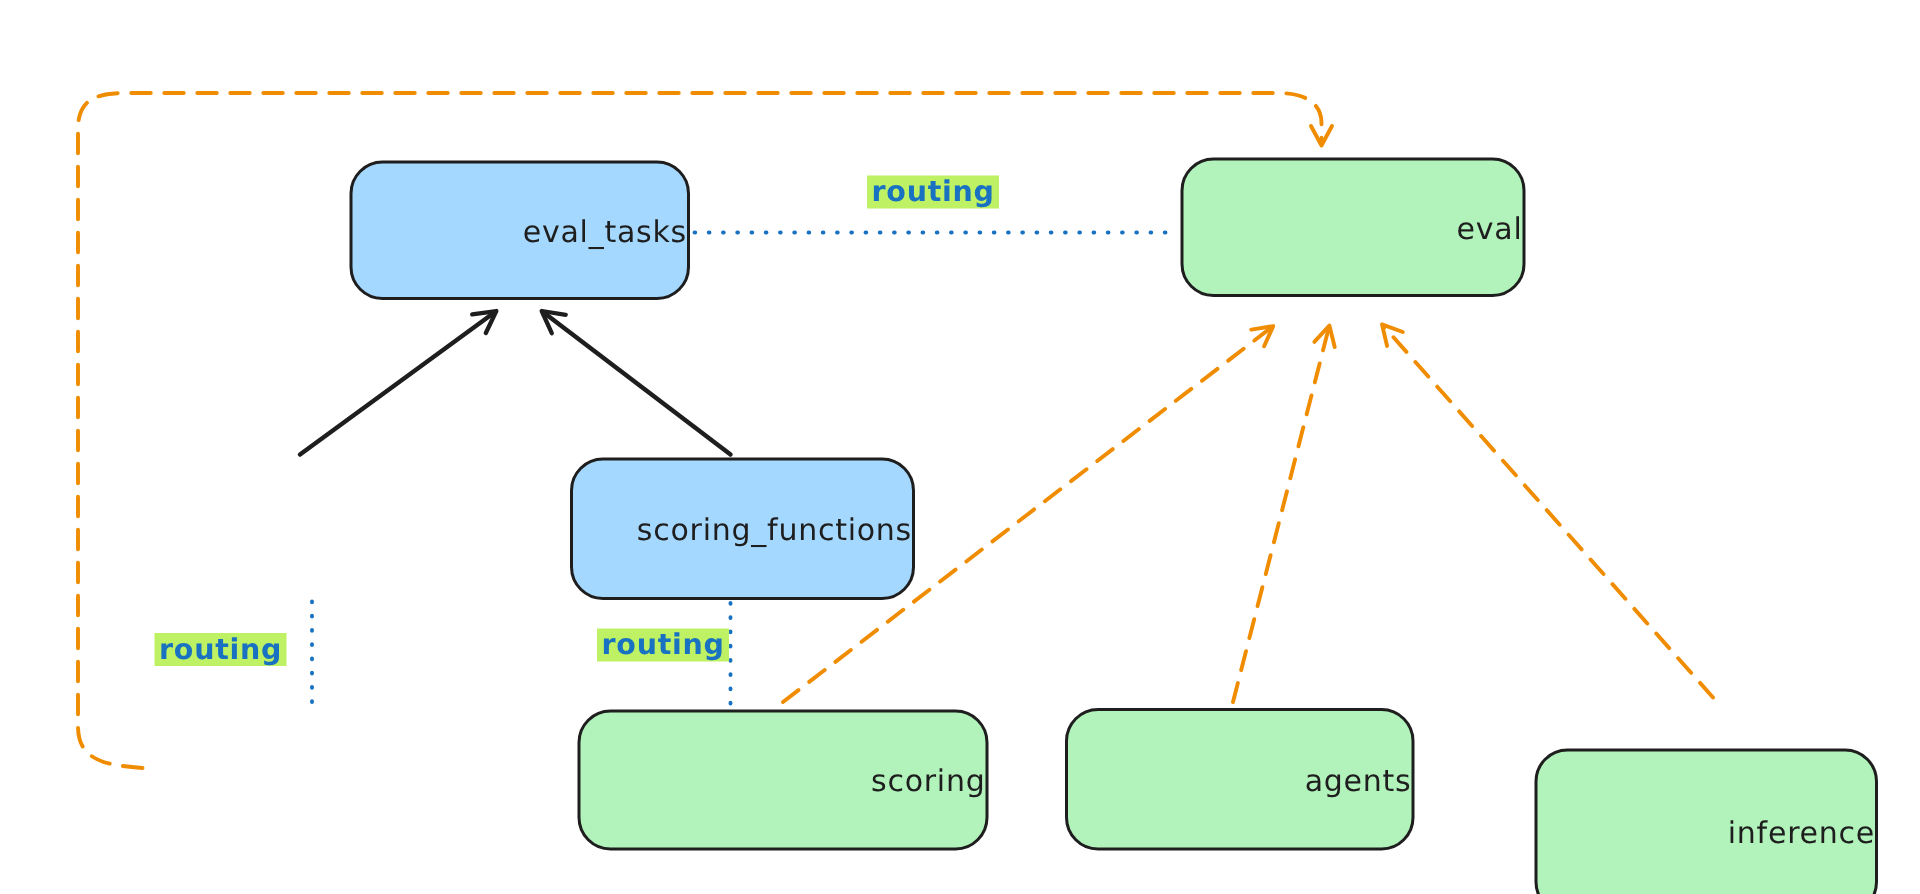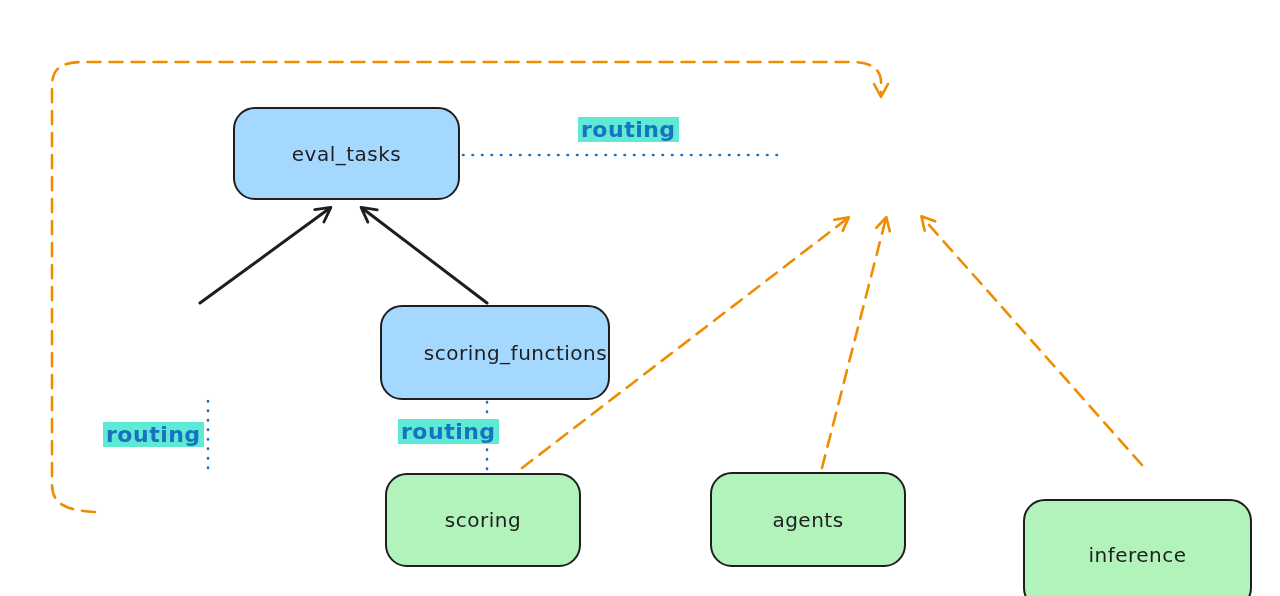--- a/index.html
+++ b/index.html
@@ -21,44 +21,44 @@
     width: 1280px;
     height: 596px;
   }
   .node {
     position: absolute;
     box-sizing: border-box;
     border: 2.5px solid #1e1e1e;
     border-radius: 22px;
     display: flex;
     align-items: center;
-    justify-content: center;
+    justify-content: flex-end;
     font-size: 20px;
     color: #1e1e1e;
     letter-spacing: 0.5px;
   }
   .node.blue  { background: #a5d8ff; }
   .node.green { background: #b2f2bb; }
 
   #node-eval-tasks        { left: 233px;  top: 107px; width: 227px; height: 93px; }
   #node-eval              { left: 787px;  top: 105px; width: 230px; height: 93px; }
   #node-datasets          { left: 98px;   top: 305px; width: 229px; height: 93px; }
   #node-scoring-functions { left: 380px;  top: 305px; width: 230px; height: 95px; padding-left: 41px; }
   #node-datasetio         { left: 95px;   top: 476px; width: 228px; height: 92px; }
-  #node-scoring           { left: 385px;  top: 473px; width: 196px; height: 94px; }
-  #node-agents            { left: 710px;  top: 472px; width: 196px; height: 95px; }
+  #node-scoring           { left: 385px;  top: 473px; width: 274px; height: 94px; }
+  #node-agents            { left: 710px;  top: 472px; width: 233px; height: 95px; }
   #node-inference         { left: 1023px; top: 469px; width: 229px; height: 111px; margin-top: 30px; }
 
   .edge-label {
     position: absolute;
     color: #1971c2;
-    font-size: 22px;
+    font-size: 19px;
     font-weight: bold;
     letter-spacing: 0.5px;
-    background: #5eead4;
+    background: #bef264;
     padding: 0 3px;
     white-space: nowrap;
   }
   #routing-label-1 { left: 578px; top: 117px; }
   #routing-label-2 { left: 103px; top: 422px; }
   #routing-label-3 { left: 398px; top: 419px; }
 </style>
 </head>
 <body>
 
@@ -83,20 +83,23 @@
 
     <path d="M95 512 C 68 510 52 506 52 484 L52 86 C52 67 63 62 84 62 L852 62 C 872 62 881 70 881 82 L881 96" fill="none" stroke="#f08c00" stroke-width="2.6" stroke-linecap="round" stroke-dasharray="13 9" marker-end="url(#arrowOrange)"></path>
     <path d="M522 468 L848 218" fill="none" stroke="#f08c00" stroke-width="2.6" stroke-linecap="round" stroke-dasharray="13 9" marker-end="url(#arrowOrange)"></path>
     <path d="M822 468 L886 218" fill="none" stroke="#f08c00" stroke-width="2.6" stroke-linecap="round" stroke-dasharray="13 9" marker-end="url(#arrowOrange)"></path>
     <path d="M1142 465 L922 217" fill="none" stroke="#f08c00" stroke-width="2.6" stroke-linecap="round" stroke-dasharray="13 9" marker-end="url(#arrowOrange)"></path>
   </svg>
 
   <div class="node blue" id="node-eval-tasks">
     <span>eval_tasks</span>
   </div>
+  <div class="node green" id="node-eval">
+    <span>eval</span>
+  </div>
   <div class="node blue" id="node-scoring-functions">
     <span>scoring_functions</span>
   </div>
   <div class="node green" id="node-scoring">
     <span>scoring</span>
   </div>
   <div class="node green" id="node-agents">
     <span>agents</span>
   </div>
   <div class="node green" id="node-inference">

